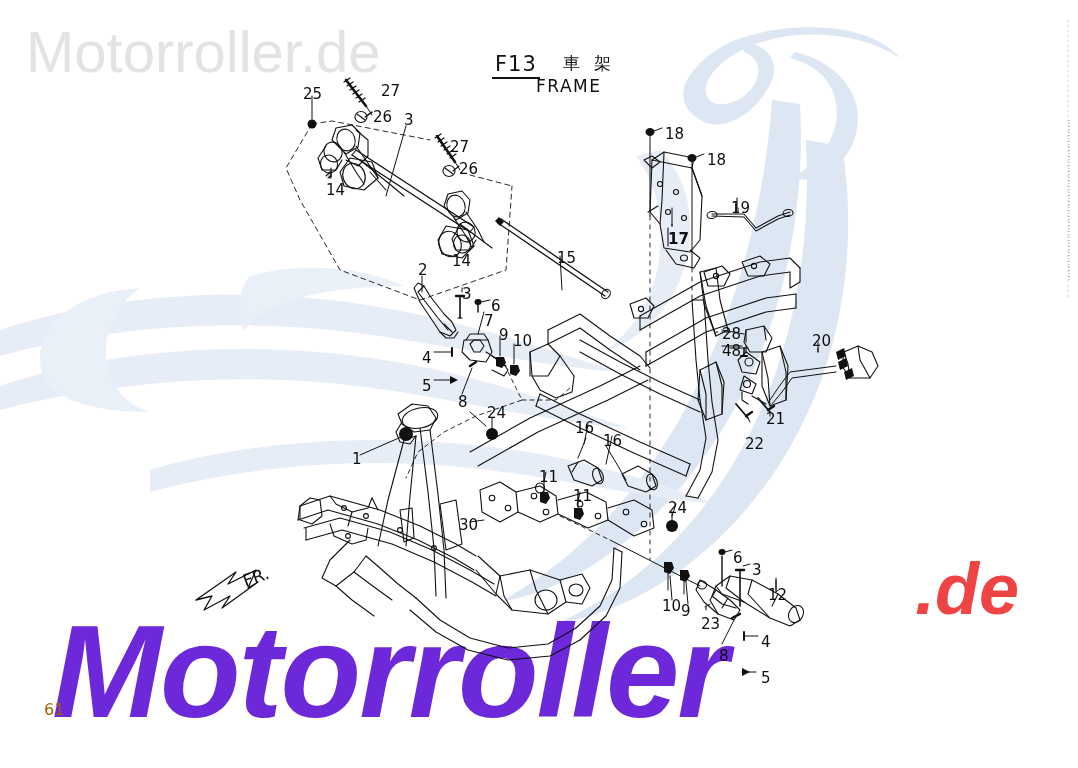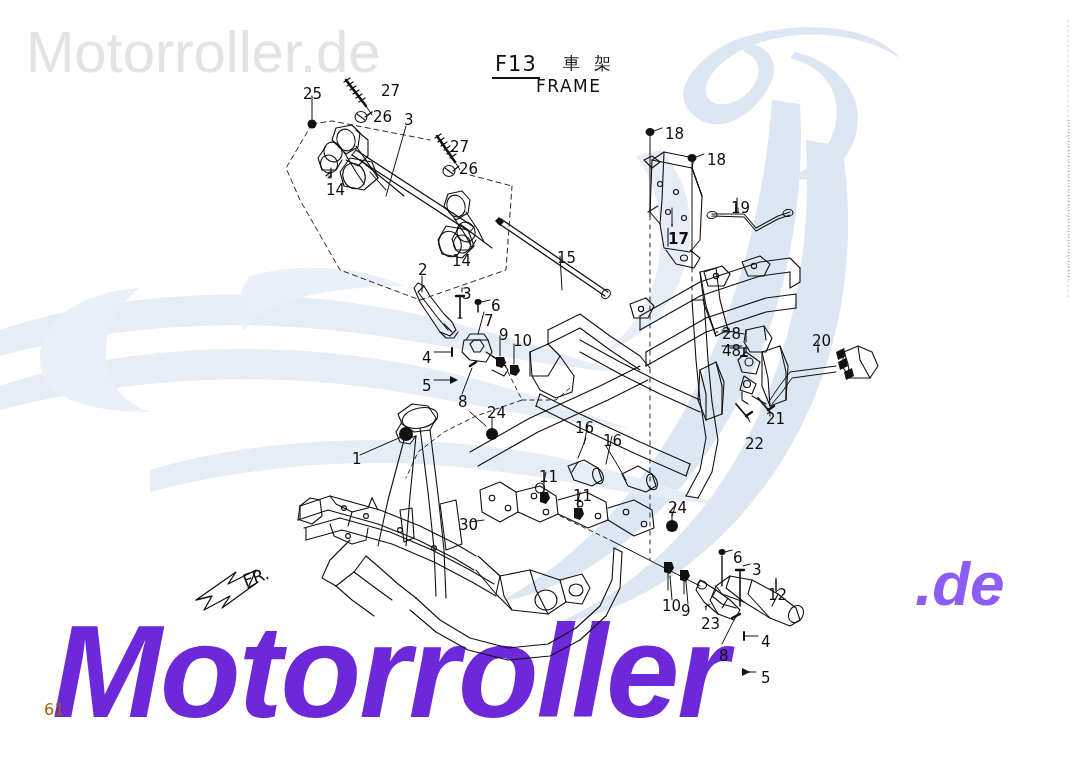--- a/index.html
+++ b/index.html
@@ -32,24 +32,24 @@
     font-size:132px;
     font-style:italic;
     font-weight:700;
     color:#6d28d9;
     white-space:nowrap;
     letter-spacing:-2px;
   }
   #wm-de{
     left:915px; top:548px;
     font-family:"Liberation Sans", sans-serif;
-    font-size:62px;
+    font-size:72px;
     font-style:italic;
     font-weight:700;
-    color:#8b5cf6;
+    color:#ef4444;
     white-space:nowrap;
   }
   
   #header{
     position:absolute;
     left:492px; top:52px;
     white-space:nowrap;
   }
   #hdr-code{
     font-family:"DejaVu Sans", sans-serif;

